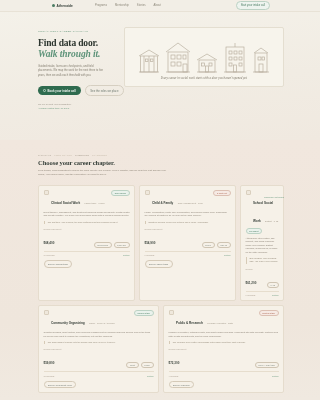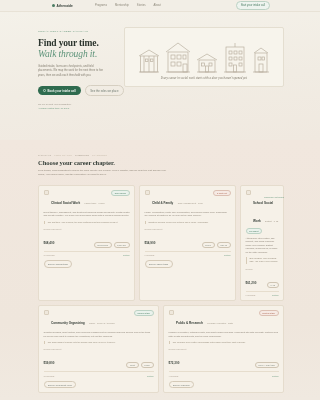--- a/index.html
+++ b/index.html
@@ -54,21 +54,21 @@
     margin-bottom: 5px;
   }
   .h1 {
     font-family: "Liberation Serif", serif;
     font-size: 9.5px; line-height: 11px;
     color: #2c352e; font-weight: 700;
     letter-spacing: -0.15px;
   }
   .h1-accent {
     font-family: "Liberation Serif", serif;
-    font-style: italic; font-weight: 400;
+    font-style: italic; font-weight: 700;
     font-size: 9.5px; line-height: 11px;
     color: #5d9379; display: block;
     letter-spacing: -0.1px;
   }
   .hero-body {
     margin-top: 5px;
     font-size: 2.7px; line-height: 4.4px;
     color: #857f72; max-width: 66px;
   }
   .hero-actions { display: flex; align-items: center; gap: 4px; margin-top: 7px; }
@@ -228,21 +228,21 @@
       <span class="nav-link">Stories</span>
       <span class="nav-link">About</span>
     </div>
     <span class="nav-cta">Start your intake call</span>
   </div>
 
   <div class="hero">
     <div class="hero-left">
       <div class="eyebrow">Social work career pathways</div>
       <div class="h1">
-        <span>Find your time.</span>
+        <span>Find data door.</span>
         <span class="h1-accent">Walk through it.</span>
       </div>
       <div class="hero-body">Guided intake, licensure checkpoints, and field placements. We map the work for the next three to five years, then we walk each threshold with you.</div>
       <div class="hero-actions">
         <span class="btn-primary">
           <span class="btn-dot"></span>
           <span>Book your intake call</span>
         </span>
         <span class="btn-ghost">See the roles we place</span>
       </div>

